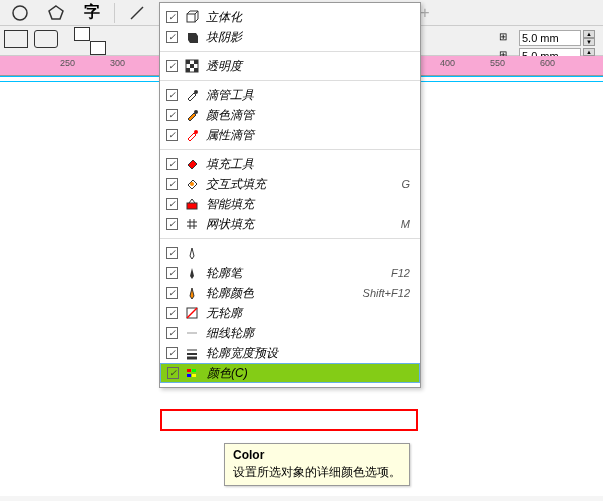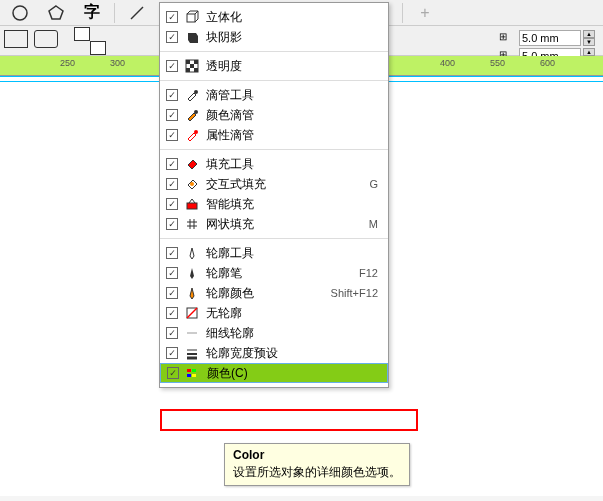--- a/index.html
+++ b/index.html
@@ -17,26 +17,26 @@
 .overlap-icon::before { top: 0; left: 0; }
 .overlap-icon::after { bottom: 0; right: 0; }
 
 .dim-controls { position: absolute; right: 8px; top: 30px; display: flex; flex-direction: column; gap: 2px; }
 .dim-row { display: flex; align-items: center; gap: 2px; }
 .dim-icon { width: 18px; height: 14px; font-size: 10px; }
 .dim-input { width: 62px; height: 16px; border: 1px solid #aaa; background: #fff; font-size: 11px; padding: 0 2px; }
 .spinner { display: flex; flex-direction: column; }
 .spin-btn { width: 12px; height: 8px; background: #ddd; border: 1px solid #999; font-size: 6px; line-height: 6px; text-align: center; cursor: pointer; }
 
-.ruler-h { height: 20px; background: #bef264; border-bottom: 1px solid #999; position: relative; display: flex; padding-left: 60px; }
+.ruler-h { height: 20px; background: #f9a8d4; border-bottom: 1px solid #999; position: relative; display: flex; padding-left: 60px; }
 .ruler-h span { position: absolute; font-size: 9px; color: #555; top: 2px; }
 .canvas-area { background: #fff; height: 420px; position: relative; }
 .cyan-line { position: absolute; left: 0; right: 0; height: 1px; background: #00bfff; }
 
-.dropdown { position: absolute; left: 159px; top: 2px; width: 230px; background: #fff; border: 1px solid #999; box-shadow: 2px 2px 4px rgba(0,0,0,0.2); z-index: 10; }
+.dropdown { position: absolute; left: 159px; top: 2px; width: 262px; background: #fff; border: 1px solid #999; box-shadow: 2px 2px 4px rgba(0,0,0,0.2); z-index: 10; font-style: italic; }
 .menu-group { padding: 4px 0; }
 .menu-group + .menu-group { border-top: 1px solid #ddd; }
 .menu-item { display: flex; align-items: center; height: 20px; padding: 0 6px; cursor: pointer; gap: 6px; }
 .menu-item.selected { background: #84cc16; border: 1px solid #66afe9; }
 .chk { width: 12px; height: 12px; border: 1px solid #666; display: flex; align-items: center; justify-content: center; font-size: 9px; color: #333; }
 .chk.checked::after { content: '✓'; }
 .m-icon { width: 16px; height: 16px; display: flex; align-items: center; justify-content: center; }
 .m-label { flex: 1; color: #000; }
 .m-shortcut { color: #555; font-size: 11px; padding-right: 4px; }
 
@@ -284,21 +284,20 @@
       </div>
     </div>
   <div class="menu-group" id="mg4">
       <div class="menu-item">
         <span class="chk checked"></span>
         <span class="m-icon">
           <svg width="14" height="14">
             <path d="M7 2 L5 10 L7 13 L9 10 Z" fill="none" stroke="#333"></path>
           </svg>
         </span>
-        <span class="m-label">轮廓工具</span>
         <span class="m-shortcut"></span>
       </div>
       <div class="menu-item">
         <span class="chk checked"></span>
         <span class="m-icon">
           <svg width="14" height="14">
             <path d="M7 2 L5 10 L7 13 L9 10 Z" fill="#333"></path>
           </svg>
         </span>
         <span class="m-label">轮廓笔</span>

